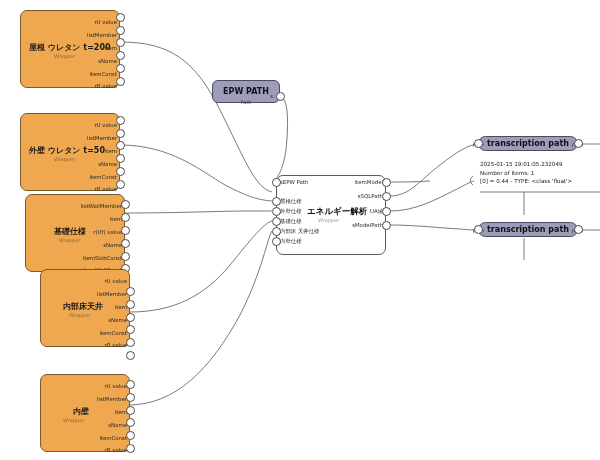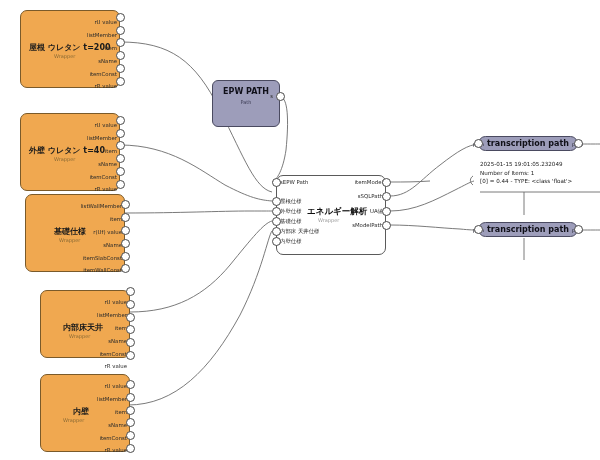--- a/index.html
+++ b/index.html
@@ -227,21 +227,21 @@
       <path d="M578,230 C588,230 594,230 600,230"></path>
 
       <path d="M480,192 L600,192"></path>
 
       <path d="M524,192 L524,215"></path>
       <path d="M524,238 L524,260"></path>
     </g>
   </svg>
 
 
-  <div class="pcomp" style="left:212px; top:80px; width:68px; height:47px;">
+  <div class="pcomp" style="left:212px; top:80px; width:68px; height:23px;">
     <span class="pcomp-title" style="top:6px;">EPW PATH</span>
     <span class="pcomp-sub" style="top:18px;">Path</span>
     <span class="port-label" style="position:absolute; right:4px; top:13px;">s</span>
   </div>
   <div class="port-dot" style="left:276px; top:92px;"></div>
 
   <div class="comp" style="left:20px; top:10px; width:100px; height:78px;">
     <span class="comp-name" style="top:31px;">屋根 ウレタン t=200</span>
     <span class="comp-sub" style="top:42px; left:33px;">Wrapper</span>
 
@@ -265,21 +265,21 @@
     </div>
   </div>
   <div class="port-dot" style="left:116px; top:13px;"></div>
   <div class="port-dot" style="left:116px; top:26px;"></div>
   <div class="port-dot" style="left:116px; top:38px;"></div>
   <div class="port-dot" style="left:116px; top:51px;"></div>
   <div class="port-dot" style="left:116px; top:64px;"></div>
   <div class="port-dot" style="left:116px; top:77px;"></div>
 
   <div class="comp" style="left:20px; top:113px; width:100px; height:78px;">
-    <span class="comp-name" style="top:31px;">外壁 ウレタン t=40</span>
+    <span class="comp-name" style="top:31px;">外壁 ウレタン t=50</span>
     <span class="comp-sub" style="top:42px; left:33px;">Wrapper</span>
 
     <div class="port-row" style="top:6px; width:100%;">
       <span class="port-label">rU value</span>
     </div>
     <div class="port-row" style="top:19px; width:100%;">
       <span class="port-label">listMember</span>
     </div>
     <div class="port-row" style="top:32px; width:100%;">
       <span class="port-label">item</span>
@@ -324,21 +324,21 @@
       <span class="port-label">itemWallConst</span>
     </div>
   </div>
   <div class="port-dot" style="left:121px; top:200px;"></div>
   <div class="port-dot" style="left:121px; top:213px;"></div>
   <div class="port-dot" style="left:121px; top:226px;"></div>
   <div class="port-dot" style="left:121px; top:239px;"></div>
   <div class="port-dot" style="left:121px; top:252px;"></div>
   <div class="port-dot" style="left:121px; top:264px;"></div>
 
-  <div class="comp" style="left:40px; top:290px; width:90px; height:68px;">
+  <div class="comp" style="left:40px; top:269px; width:90px; height:78px;">
     <span class="comp-name" style="top:31px; left:22px;">内部床天井</span>
     <span class="comp-sub" style="top:42px; left:28px;">Wrapper</span>
 
     <div class="port-row" style="top:6px; width:100%;">
       <span class="port-label">rU value</span>
     </div>
     <div class="port-row" style="top:19px; width:100%;">
       <span class="port-label">listMember</span>
     </div>
     <div class="port-row" style="top:32px; width:100%;">

